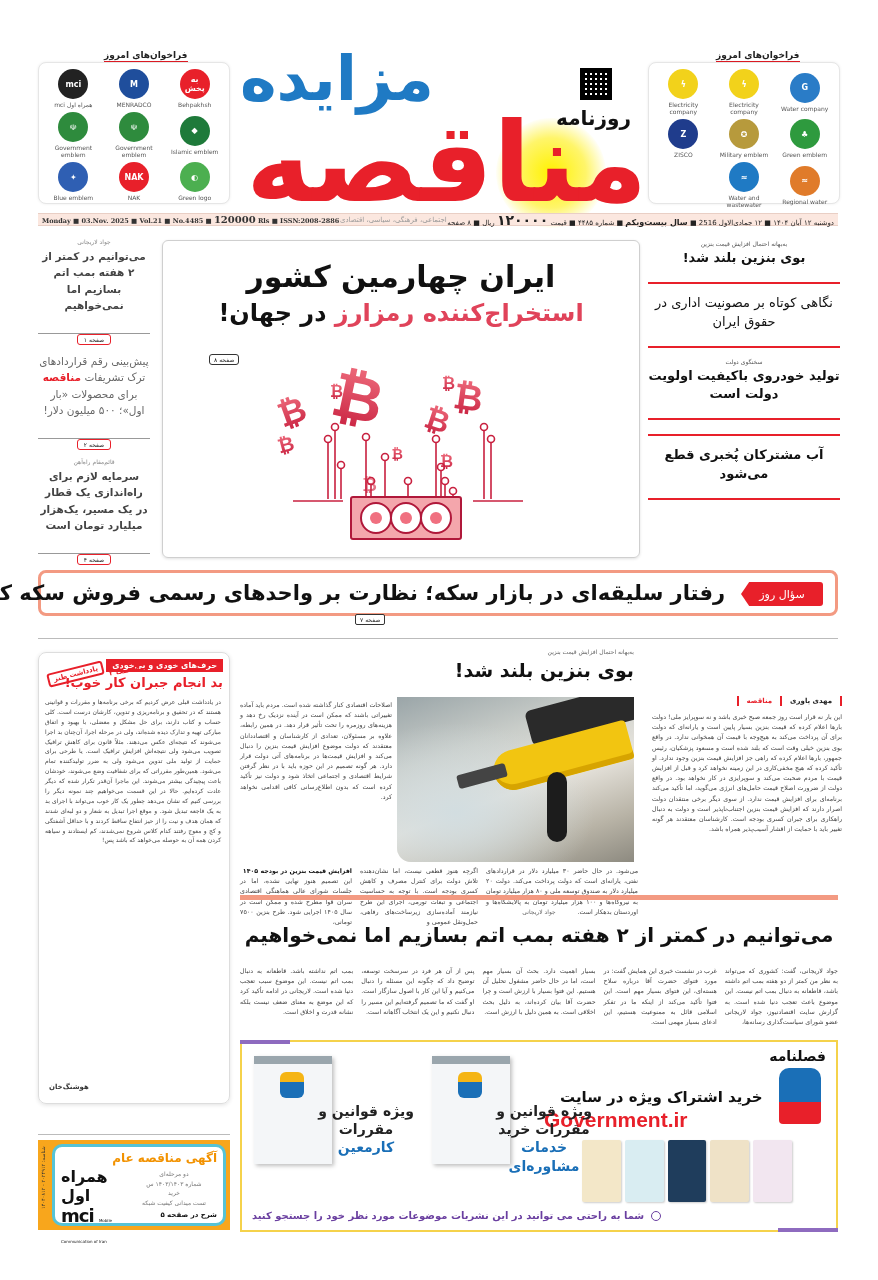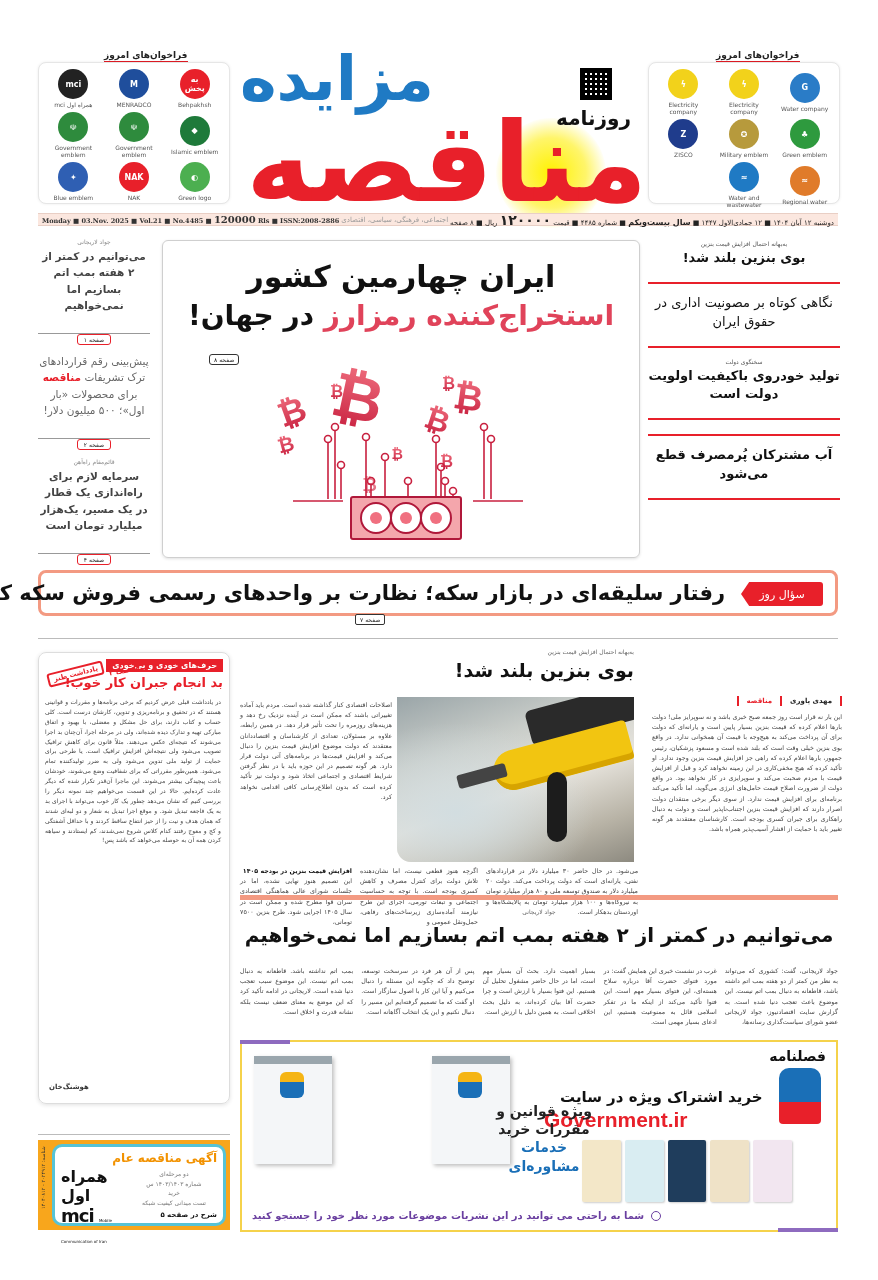--- a/index.html
+++ b/index.html
@@ -44,21 +44,21 @@
   .ltitle { font-size: 10.5px; line-height: 1.55; font-weight: bold; color: #444; }
   .ltitle.light { font-weight: normal; color: #666; margin-top: 10px; }
   .ltitle .red { color: #e8202a; font-weight: bold; }
   .lpage { position: relative; height: 12px; margin: 14px 0; }
   .lpage::before { content: ""; position: absolute; left: 0; right: 0; top: 6px; height: 1px; background: #999; }
   .lpage span { position: relative; display: inline-block; background: #fff; border: 1.5px solid #e8202a; font-size: 6px; padding: 0 6px; border-radius: 3px; line-height: 9px; }
 
   
   .feature { position: absolute; left: 162px; top: 240px; width: 478px; height: 318px; border: 1px solid #cfcfcf; border-radius: 6px; box-shadow: 0 1px 3px rgba(0,0,0,0.12); }
   .feature-l1 { position: absolute; top: 18px; width: 100%; text-align: center; font-size: 30px; font-weight: bold; color: #111; line-height: 1.2; }
-  .feature-l2 { position: absolute; top: 58px; width: 100%; text-align: center; font-size: 28px; font-weight: bold; line-height: 1.2; }
+  .feature-l2 { position: absolute; top: 58px; width: 100%; text-align: center; font-size: 24px; font-weight: bold; line-height: 1.2; }
   .feature-l2 .red { color: #e0435a; }
   .feature-l2 .black { color: #111; }
   .feature-page { position: absolute; left: 46px; top: 113px; font-size: 6px; border: 1px solid #333; border-radius: 3px; padding: 0 4px; background: #fff; line-height: 9px; }
   .feature-art { position: absolute; left: 110px; top: 118px; width: 260px; height: 190px; }
 
   
   .qod { position: absolute; left: 38px; top: 570px; width: 800px; height: 46px; border: 3px solid #f39a82; border-radius: 8px; background: #fff; }
   .qod-label { position: absolute; right: 12px; top: 9px; width: 82px; height: 24px; background: #e8202a; color: #fff; font-size: 11px; display: flex; align-items: center; justify-content: center; clip-path: polygon(0 50%, 10% 0, 100% 0, 100% 100%, 10% 100%); border-radius: 3px; }
   .qod-text { position: absolute; right: 110px; top: 8px; font-size: 21px; font-weight: bold; color: #111; white-space: nowrap; }
   .qod-page { position: absolute; left: 355px; top: 614px; font-size: 6px; border: 1px solid #333; border-radius: 2px; padding: 0 4px; background: #fff; line-height: 9px; z-index: 2; }
@@ -224,21 +224,21 @@
 <div class="brand">
   <div class="brand-sun"></div>
   <div class="brand-sub">مزایده</div>
   <div class="brand-main">مناقصه</div>
   <div class="brand-daily">روزنامه</div>
 </div>
 <div class="qr"></div>
 
 <div class="info-bar">
   <div class="right">
-    <span>دوشنبه ۱۲ آبان ۱۴۰۴ ■ ۱۲ جمادی‌الاول ۱۴۴۷ ■</span>
+    <span>دوشنبه ۱۲ آبان ۱۴۰۴ ■ ۱۲ جمادی‌الاول 2516 ■</span>
     <b>سال بیست‌ویکم</b>
     <span>■ شماره ۴۴۸۵ ■ قیمت</span>
     <b style="font-size:14px">۱۲۰۰۰۰</b>
     <span>ریال ■ ۸ صفحه</span>
   </div>
   <div class="mid">اجتماعی، فرهنگی، سیاسی، اقتصادی</div>
   <div class="left">
     <span>Monday ■ 03.Nov. 2025 ■ Vol.21 ■ No.4485 ■</span>
     <span class="price">120000</span>
     <span>Rls ■ ISSN:2008-2886</span>
@@ -346,21 +346,21 @@
       <div class="rtitle">نگاهی کوتاه بر مصونیت اداری در حقوق ایران</div>
     </div>
     <div class="page-ref"></div>
     <div class="rstory">
       <div class="rkicker">سخنگوی دولت</div>
       <div class="rtitle bold">تولید خودروی باکیفیت اولویت دولت است</div>
     </div>
     <div class="page-ref"></div>
     <div class="page-ref"></div>
     <div class="rstory">
-      <div class="rtitle bold">آب مشترکان پُرمصرف قطع می‌شود</div>
+      <div class="rtitle bold">آب مشترکان پُخبری قطع می‌شود</div>
     </div>
     <div class="page-ref"></div>
   </div>
 
 <div class="qod">
   <div class="qod-label">سؤال روز</div>
   <div class="qod-text">رفتار سلیقه‌ای در بازار سکه؛ نظارت بر واحدهای رسمی فروش سکه کجاست؟</div>
 </div>
 <div class="qod-page">صفحه ۷</div>
 
@@ -461,18 +461,22 @@
   <div class="cover" style="left:190px;">
       <div class="q"></div>
     </div>
   <div class="cover-caption" style="left:248px;">
     <div>ویژه قوانین و مقررات خرید</div>
     <div class="blue">خدمات مشاوره‌ای</div>
   </div>
   <div class="cover" style="left:12px;">
       <div class="q"></div>
     </div>
+  <div class="cover-caption" style="left:70px;">
+    <div>ویژه قوانین و مقررات</div>
+    <div class="blue">کارمعین</div>
+  </div>
 
   <div class="ad-q-search">
     <span class="mag"></span>
     <span>شما به راحتی می توانید در این نشریات موضوعات مورد نظر خود را جستجو کنید</span>
   </div>
 </div>
 
 </body></html>

